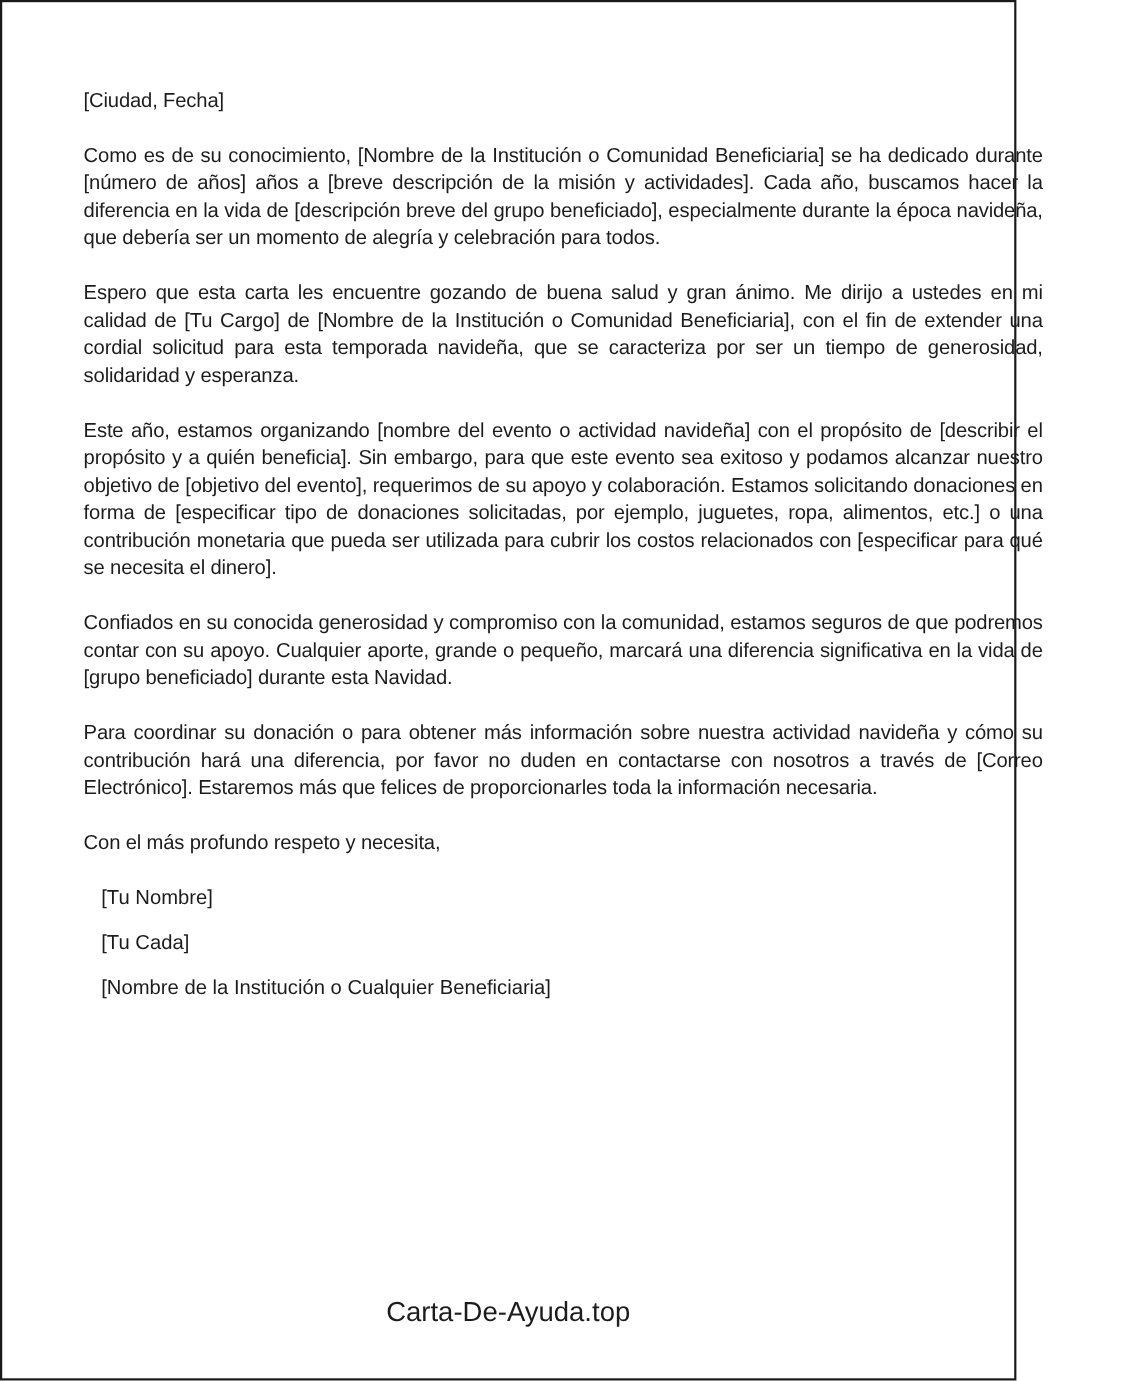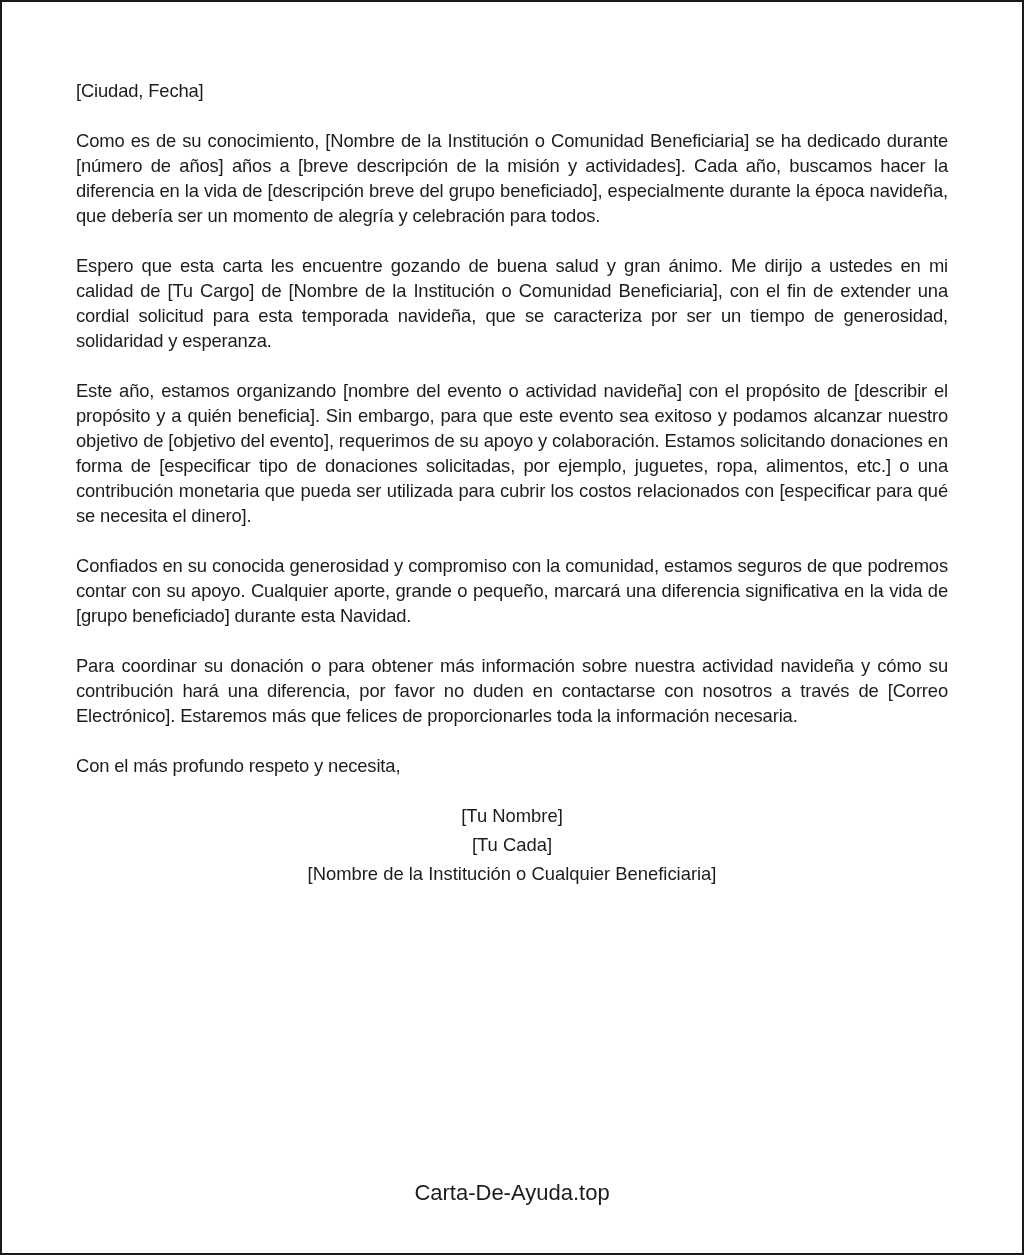--- a/index.html
+++ b/index.html
@@ -1,48 +1,48 @@
 <!DOCTYPE html>
 <html><head>
 <meta charset="utf-8">
 <style>
   html, body { margin: 0; padding: 0; background: #ffffff; }
   body { width: 1024px; height: 1255px; overflow: hidden; }
   .page {
     position: relative;
     box-sizing: border-box;
-    width: 1024px;
+    width: 924px;
     height: 1255px;
     border: 2px solid #1a1a1a;
     background: #ffffff;
     color: #1c1c1c;
     font-family: "Liberation Sans", sans-serif;
     font-size: 18.4px;
     line-height: 25px;
   }
   .content {
     position: absolute;
     left: 74px;
     top: 76px;
     width: 872px;
   }
   .para {
     margin: 0 0 25px 0;
     text-align: justify;
     letter-spacing: -0.15px;
   }
-  .signature-line { margin: 4px; text-align: center; }
+  .signature-line { margin: 16px; text-align: left; }
   .signature { margin: 0; }
   .footer {
     position: absolute;
     left: 0;
     right: 0;
     top: 1176px;
     text-align: center;
-    font-size: 22px;
+    font-size: 25px;
     line-height: 30px;
     color: #1c1c1c;
   }
 </style>
 </head>
 <body>
 
 <div class="page">
   <div class="content">
     <p class="para">[Ciudad, Fecha]</p>

